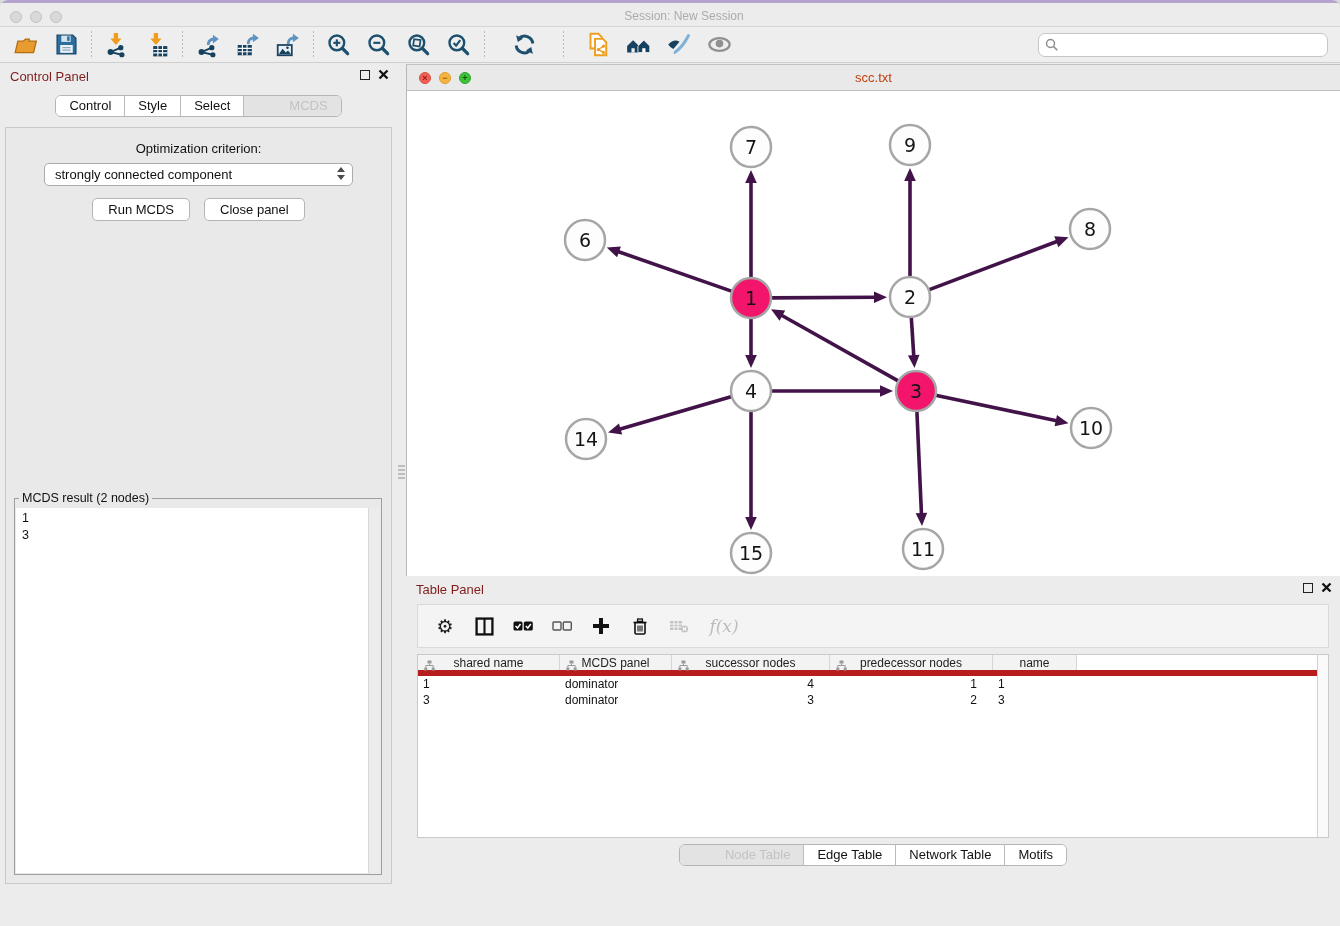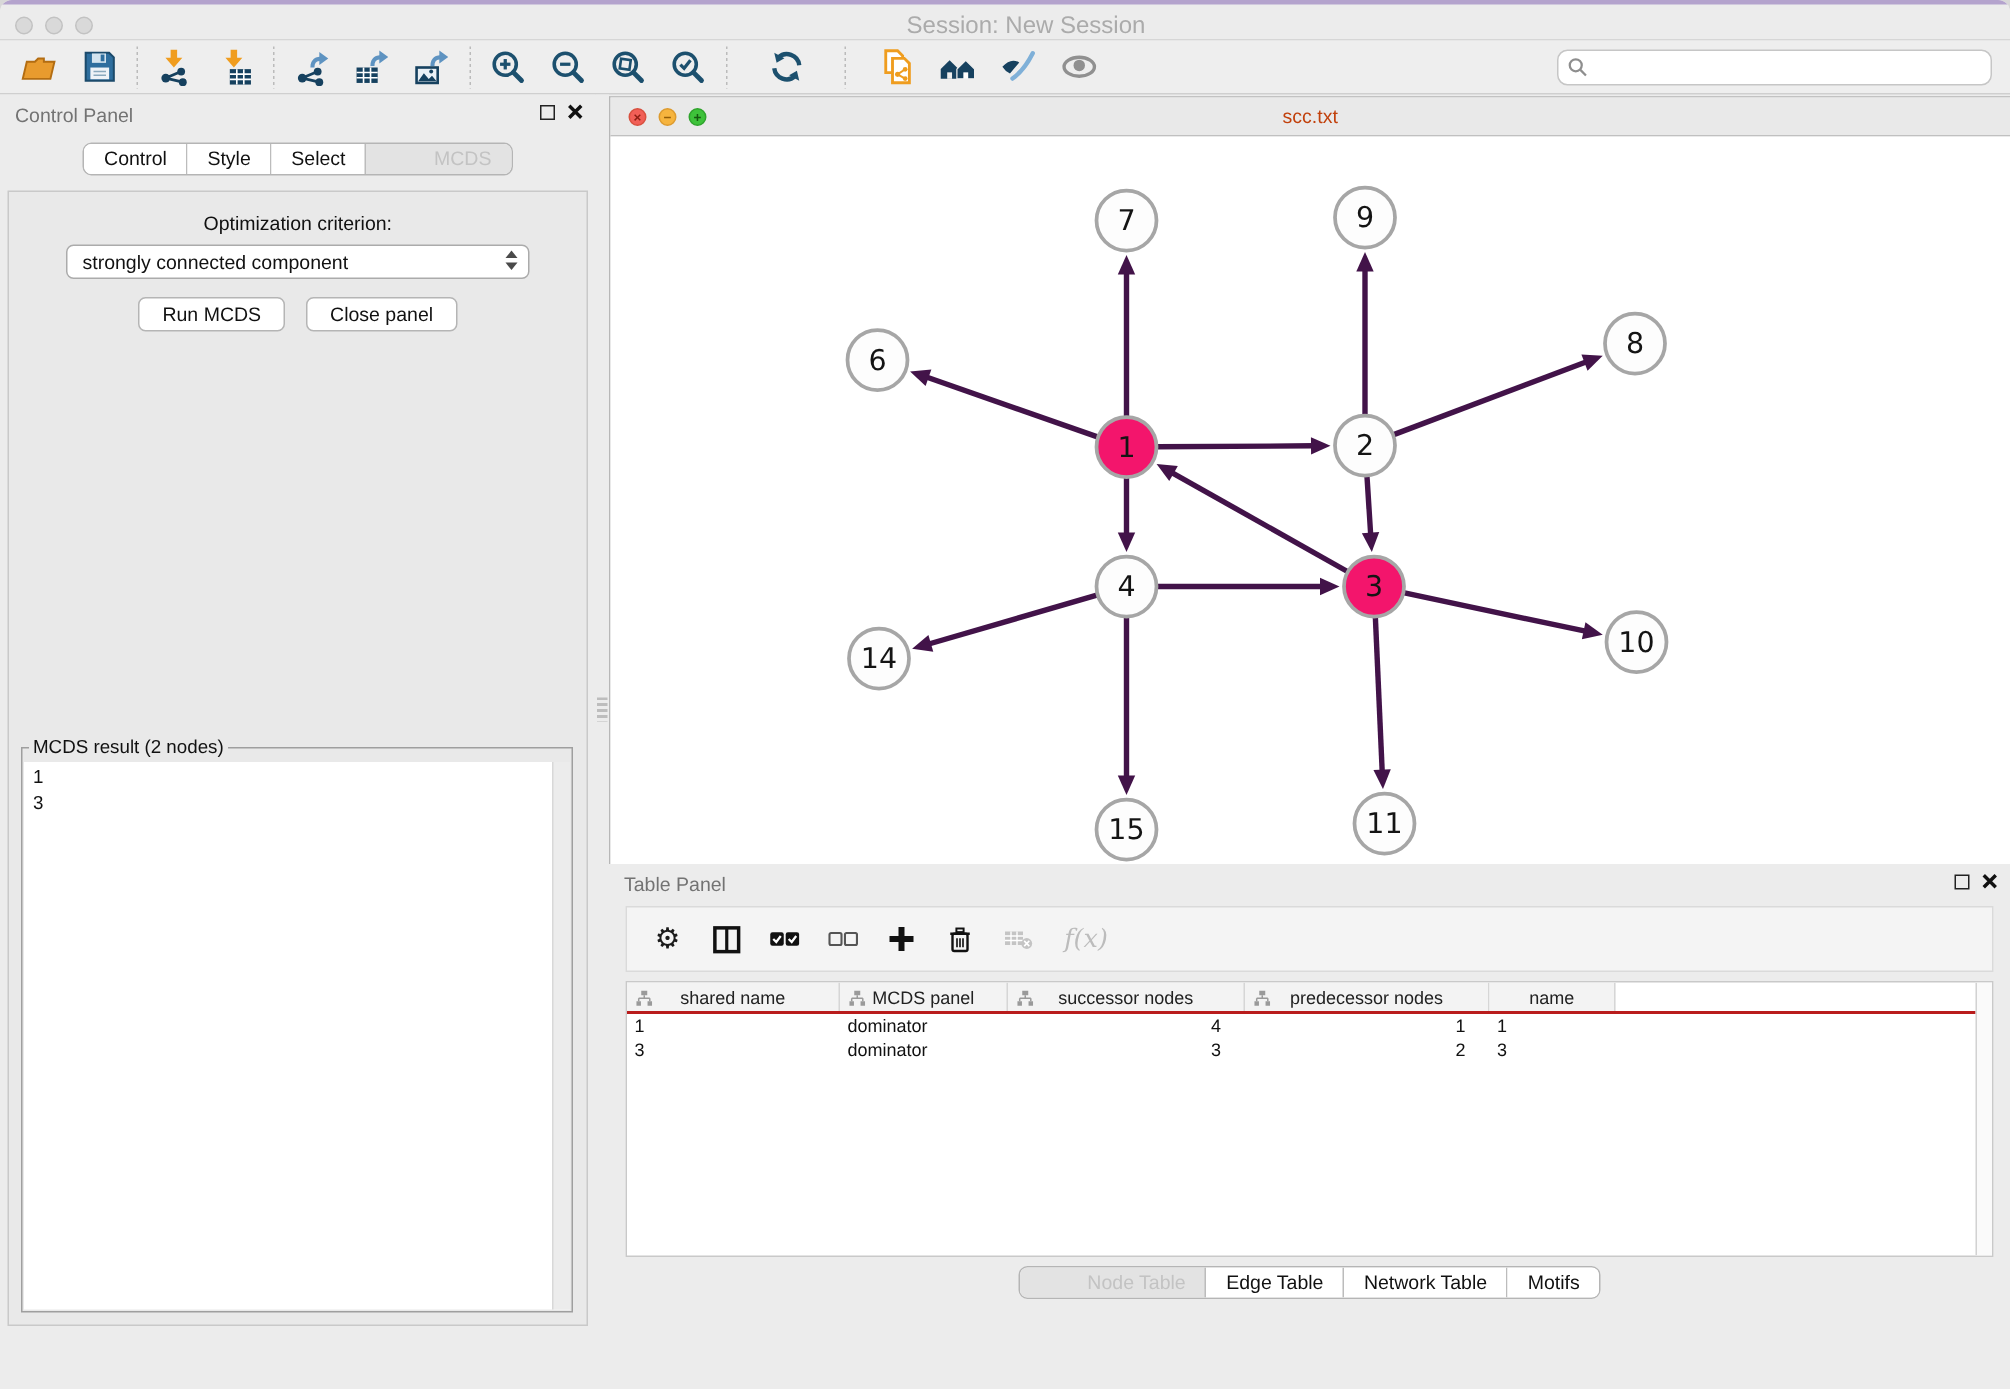--- a/index.html
+++ b/index.html
@@ -7,35 +7,35 @@
   #app{position:relative;width:1340px;height:926px;background:#ececec;
        font-family:"Liberation Sans",sans-serif;overflow:hidden;
        border-radius:8px 8px 0 0;}
   
   #titlebar{position:absolute;left:0;top:0;width:100%;height:27px;
     background:#ececec;border-top:3px solid #b4a3cd;border-bottom:1px solid #d6d6d6;}
   .traffic{position:absolute;top:8px;width:12px;height:12px;border-radius:50%;
     background:#d9d9d9;border:1px solid #c2c2c2;}
   #titlebar .t1{left:10px}#titlebar .t2{left:30px}#titlebar .t3{left:50px}
   #win-title{position:absolute;left:0;right:0;top:6px;text-align:center;
-    color:#ababab;font-size:16px;padding-left:28px;}
+    color:#ababab;font-size:12px;padding-left:28px;}
   
   #toolbar{position:absolute;left:0;top:27px;width:100%;height:36px;background:#eeeeee;
     border-bottom:1px solid #cfcfcf;display:flex;align-items:center;padding-left:6px;}
   .tbtn{width:40px;height:32px;display:flex;align-items:center;justify-content:center;}
   .tsep{width:1px;height:28px;margin:0 5px;
     background-image:repeating-linear-gradient(#bbb 0 2px,transparent 2px 4px);}
   #search-wrap{position:absolute;right:12px;top:33px;width:290px;height:24px;}
   #search-input{width:100%;height:100%;border:1px solid #c6c6c6;border-radius:7px;
     background:#fff;padding:0 8px 0 26px;font-size:13px;outline:none;color:#333;}
   #search-wrap svg{position:absolute;left:7px;top:5px;}
   
   #control-panel{position:absolute;left:0;top:63px;width:397px;bottom:34px;background:#ececec;}
   .panel-head{position:relative;height:26px;}
-  .panel-head .phtitle{position:absolute;left:10px;top:6px;font-size:13px;color:#737373;}
+  .panel-head .phtitle{position:absolute;left:10px;top:6px;font-size:13px;color:#7f1d1d;}
   .ph-icons{position:absolute;right:8px;top:6px;display:flex;gap:8px;align-items:center;}
   .float-box{width:10px;height:10px;border:1.6px solid #222;display:inline-block;background:transparent;}
   .seg{display:flex;border:1px solid #b5b5b5;border-radius:6px;overflow:hidden;background:#fff;height:22px;}
   .seg .segi{padding:0 13px;font-size:13px;line-height:20px;color:#111;background:#fff;
     border-right:1px solid #bcbcbc;cursor:default;white-space:nowrap;}
   .seg .segi:last-child{border-right:none;}
   .seg .segi.sel{background:#e3e3e3;color:#c3c3c3;padding-left:45px;}
   #cp-tabs-row{display:flex;justify-content:center;margin-top:6px;position:relative;z-index:2;}
   #cp-content{position:absolute;left:5px;right:5px;top:64px;bottom:8px;background:#e9e9e9;
     border:1px solid #c9c9c9;}
@@ -74,21 +74,21 @@
   #net-canvas{position:relative;height:500px;background:#fff;border-bottom:1px solid #b3b3b3;}
   #graph-svg{position:absolute;left:0;top:0;}
   #canvas-grip{position:absolute;left:456px;bottom:-3px;width:14px;height:5px;background:#d0d0d0;border:1px solid #bdbdbd;}
   
   #table-panel{position:absolute;left:406px;top:576px;right:0;height:292px;background:#ececec;}
   #tp-toolbar{position:absolute;left:11px;right:11px;top:28px;height:44px;background:#f4f4f4;
     border:1px solid #dadada;display:flex;align-items:center;gap:13px;padding-left:14px;}
   .tpbtn{display:flex;align-items:center;justify-content:center;width:26px;height:26px;}
   #tp-table{position:absolute;left:11px;right:11px;top:78px;height:184px;background:#fff;
     border:1px solid #c9c9c9;overflow:hidden;}
-  #tp-head{display:flex;height:21px;border-bottom:2px solid #b91c1c;}
+  #tp-head{display:flex;height:21px;border-bottom:6px solid #b91c1c;}
   .th{position:relative;background:#f3f3f3;border-right:1px solid #d6d6d6;
     font-size:12px;color:#222;display:flex;align-items:center;justify-content:center;}
   .th .hicon{position:absolute;left:6px;top:5px;}
   .tr{display:flex;height:16px;}
   .td{font-size:12px;color:#111;line-height:16px;white-space:nowrap;overflow:hidden;}
   .td.left{text-align:left;padding-left:5px;}
   .td.right{text-align:right;padding-right:16px;}
   #tp-vscroll{position:absolute;right:0;top:0;bottom:0;width:11px;background:#fafafa;border-left:1px solid #d2d2d2;}
   #tp-tabs-row{position:absolute;left:0;right:0;top:268px;display:flex;justify-content:center;}
   

